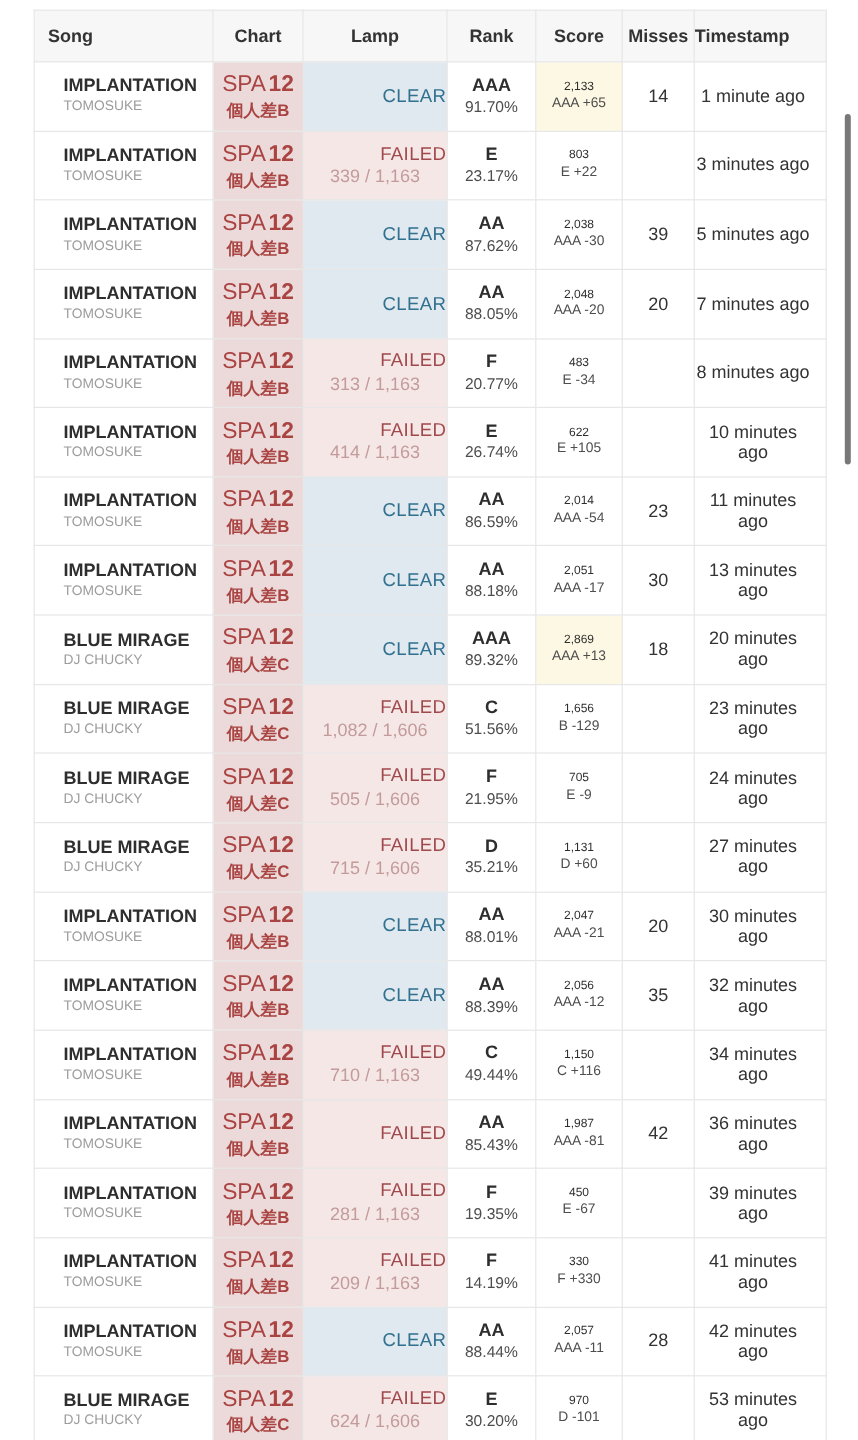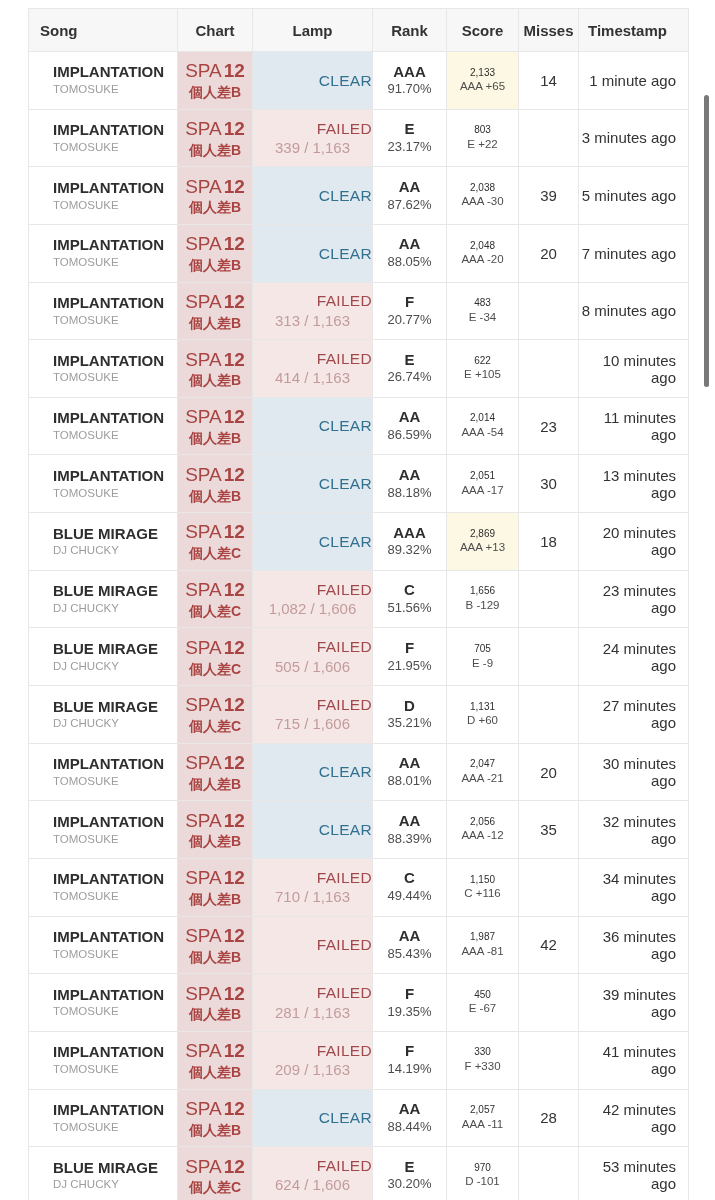--- a/index.html
+++ b/index.html
@@ -8,21 +8,21 @@
   .page { position:relative; width:650px; height:1200px; background:#fff; }
   .table-wrap { position:absolute; left:28px; top:8px; width:660px; }
   table { border-collapse:collapse; table-layout:fixed; width:660px; }
   col.c-song{width:149px} col.c-chart{width:75px} col.c-lamp{width:120px}
   col.c-rank{width:74px} col.c-score{width:72px} col.c-miss{width:60px}
   col.c-time{width:110px}
   th, td { border:1px solid #e7e7e7; vertical-align:middle; }
   thead th { height:43px; background:#f7f7f7; font-size:15px; font-weight:700;
     color:#333; text-align:center; }
   thead th.al{ text-align:left; padding-left:11px; }
-  thead th.ar{ text-align:center; padding-right:12px; }
+  thead th.ar{ text-align:left; padding-right:12px; }
   tbody tr { height:57.65px; }
   td { text-align:center; }
   td.song-cell { text-align:left; padding-left:24px; background:#fff; }
   .song-title { font-size:15px; font-weight:700; color:#2e2e2e; line-height:1.25; }
   .song-artist { font-size:11.5px; color:#9d9d9d; line-height:1.3; }
   td.chart-cell { background:#ecdada; color:#a94442; }
   .chart-main { font-size:19px; line-height:1.25; }
   .chart-kind { font-weight:400; }
   .chart-level { font-weight:700; margin-left:2px; }
   .chart-tag { font-size:14px; line-height:1.3;font-weight:bold; }
@@ -32,21 +32,21 @@
   td.lamp-cell[data-variant="failed"] .lamp-label { color:#a0494c; }
   .lamp-label { font-size:15.5px; letter-spacing:.3px; line-height:1.25;text-align:right; }
   .lamp-detail { font-size:15px; color:#c39b9b; line-height:1.3; }
   .lamp-detail:empty { display:none; }
   .rank-grade { font-size:15px; font-weight:700; color:#2e2e2e; line-height:1.25; }
   .rank-pct { font-size:13px; color:#4d4d4d; line-height:1.3; }
   td.score-cell[data-highlight="true"] { background:#fcf8e3; }
   .score-value { font-size:10px; font-weight:400; color:#2e2e2e; line-height:1.25; }
   .score-delta { font-size:11.5px; color:#4d4d4d; line-height:1.3; }
   td.miss-cell { font-size:15px; color:#333; }
-  td.time-cell { font-size:15px; color:#333; text-align:right; padding-right:12px; }
+  td.time-cell { font-size:15px; color:#333; padding-right:12px; }
   .scrollbar-thumb { position:absolute; left:704px; top:95px; width:5px;
     height:292px; background:#787878; border-radius:3px; }
 </style>
 </head>
 <body>
 
 <div class="page">
   <div class="table-wrap">
     <table>
       <colgroup>

